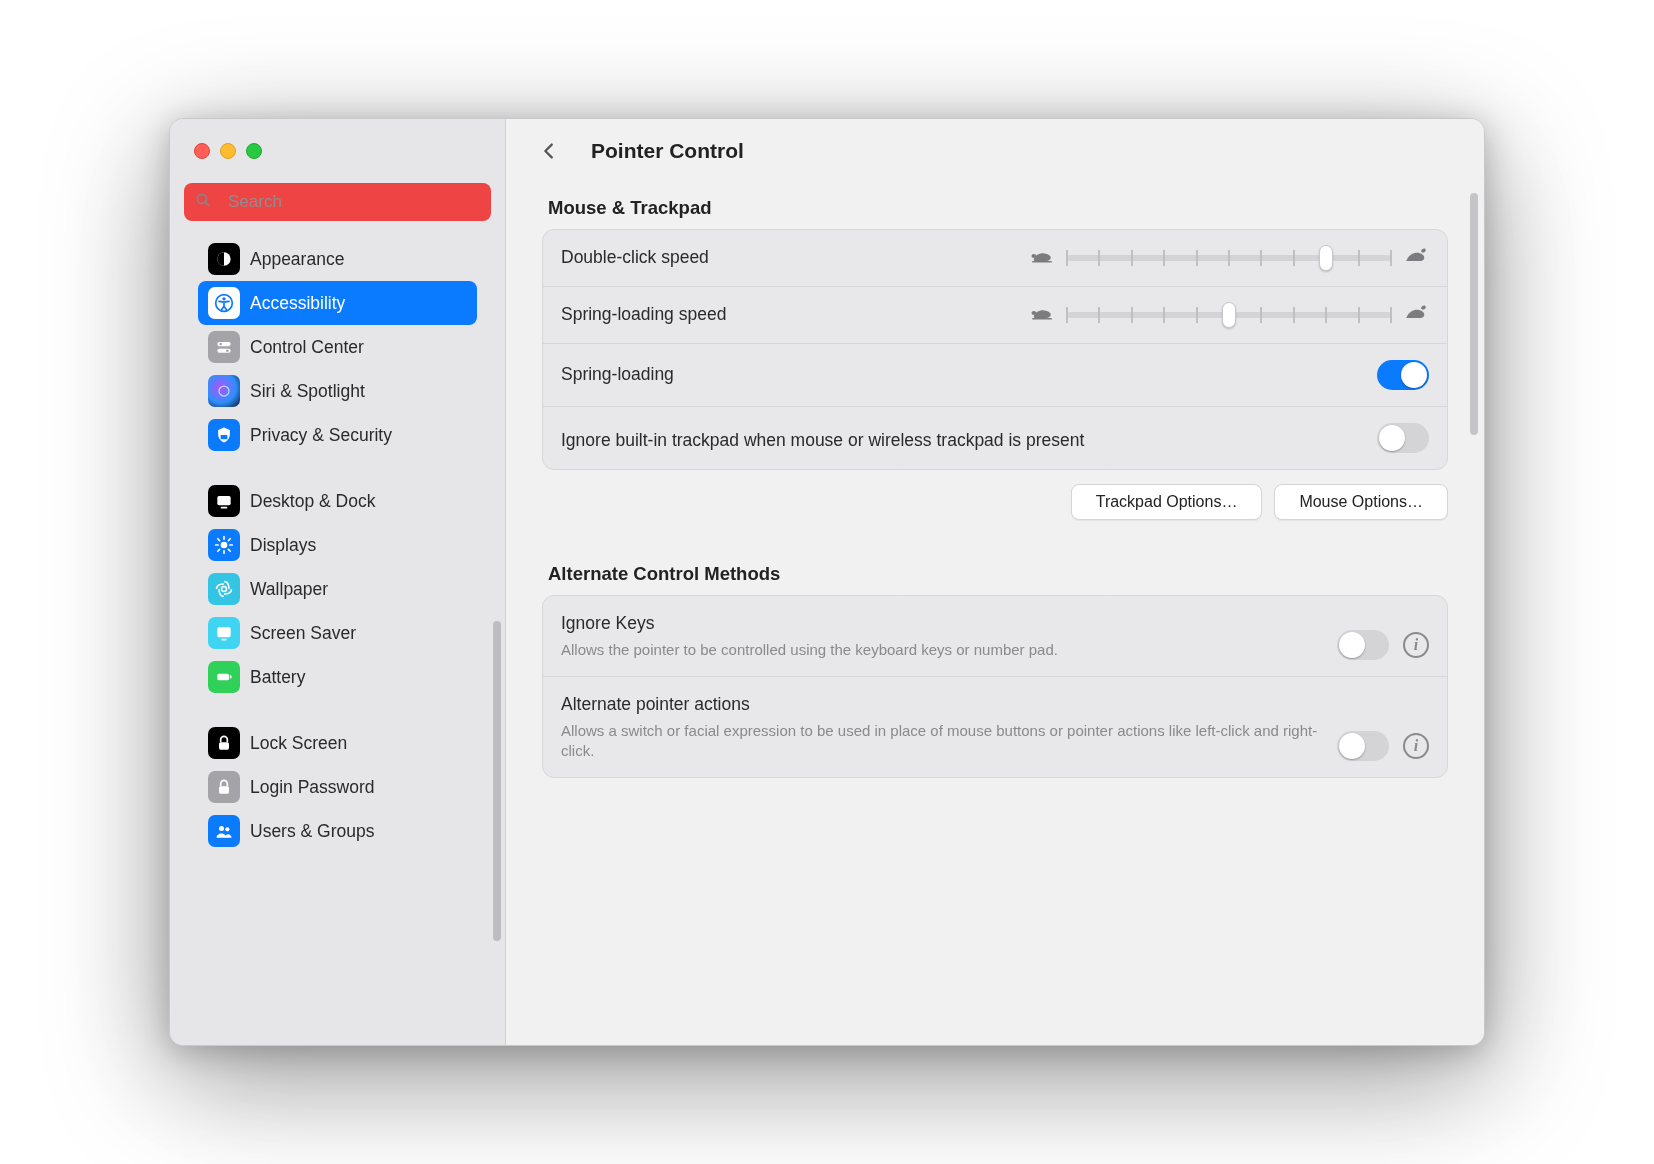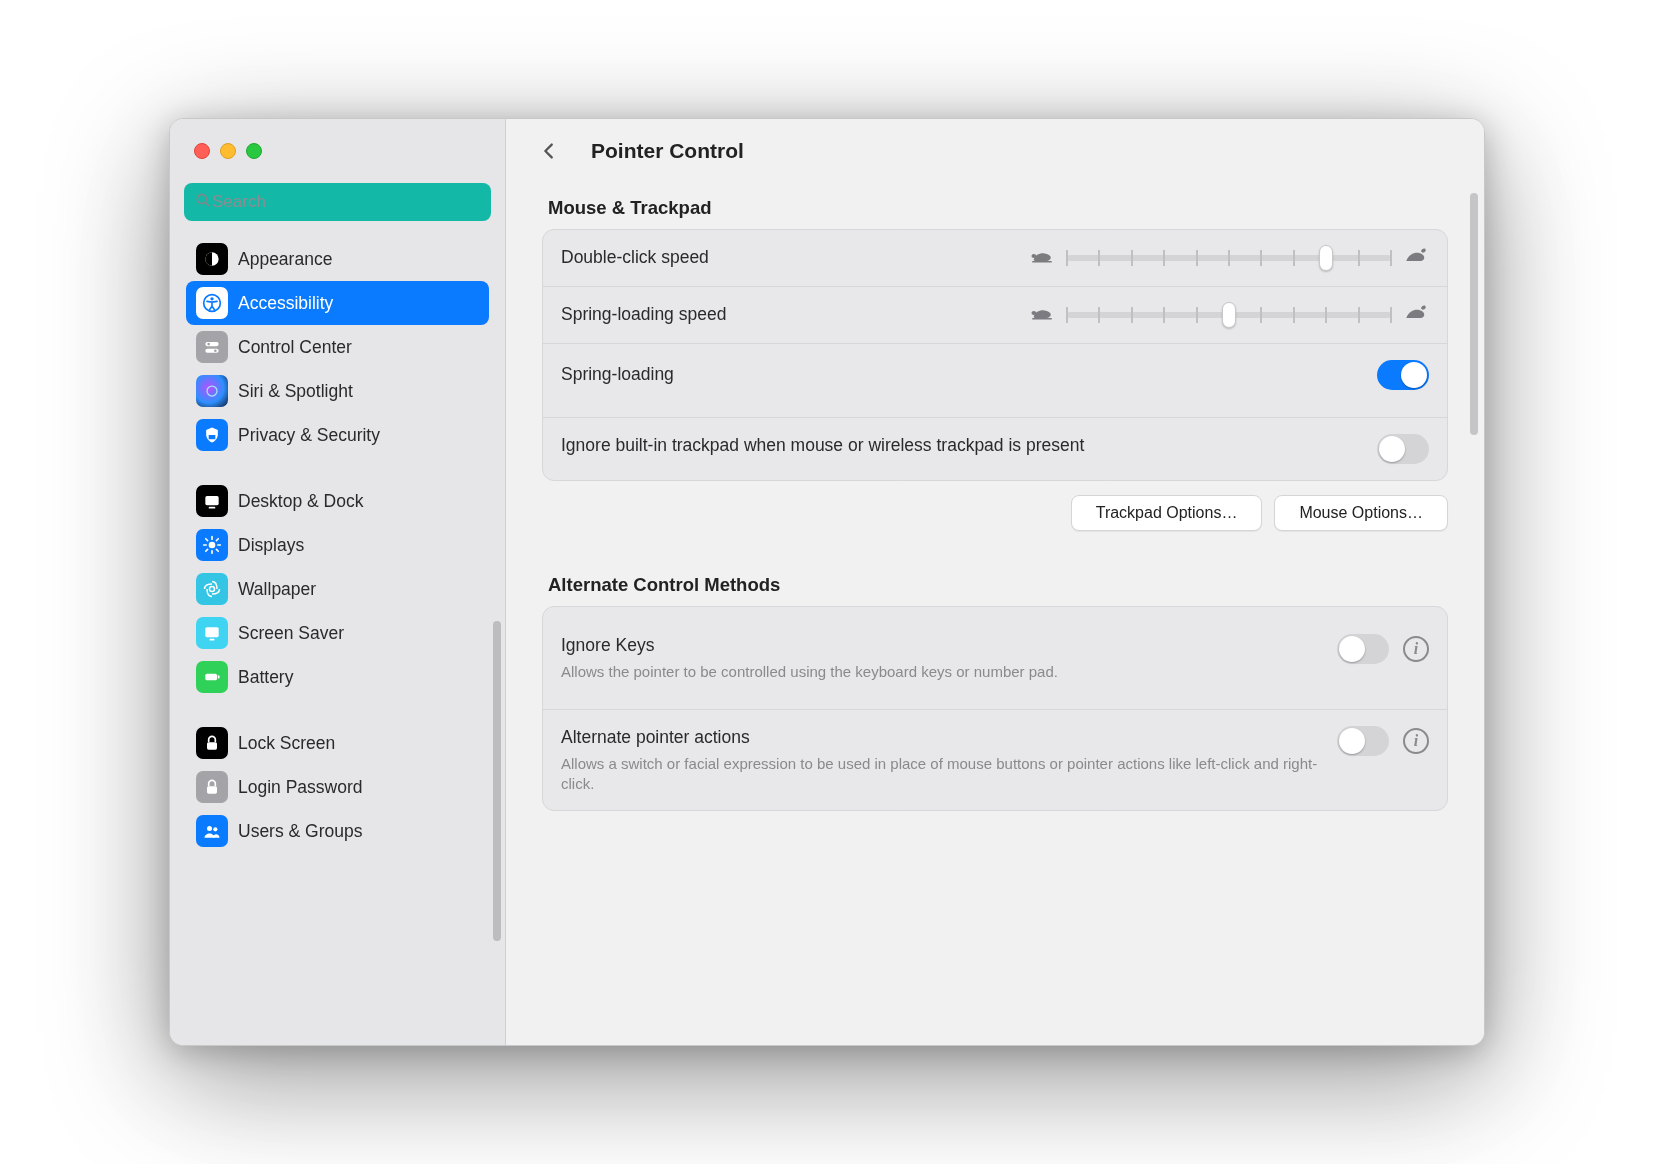--- a/index.html
+++ b/index.html
@@ -44,37 +44,37 @@
   }
   .traffic-light { width: 16px; height: 16px; border-radius: 50%; }
   .tl-close { background: #ff5f57; border:1px solid #e24238; }
   .tl-min   { background: #febc2e; border:1px solid #dfa023; }
   .tl-max   { background: #28c840; border:1px solid #1faa31; }
 
   .search-wrap { padding: 0 14px 12px 14px; }
   .search {
     display: flex; align-items: center;
     height: 38px;
-    background: #14b8a6;
+    background: #ef4444;
     border-radius: 8px;
     padding: 0 10px;
-    gap: 0;
+    gap: 16px;
     color: #858589;
     justify-content: space-between;
   }
   .search input {
     border: none; background: transparent; outline: none;
     font-size: 17px; color: #333; flex:1;
   }
   .search input::placeholder { color: #8d8d91; }
 
   .nav {
     flex:1;
     overflow: hidden;
-    padding: 0 16px;
+    padding: 0 28px;
     position: relative;
   }
   .nav-group { margin-top: 4px; }
   .nav-group + .nav-group { margin-top: 22px; }
   .nav-item {
     display:flex; align-items:center; gap:10px;
     height: 44px;
     padding: 0 10px;
     border-radius: 8px;
     font-size: 17.5px;
@@ -151,21 +151,21 @@
     gap:18px;
   }
   .row:first-child { border-top:none; }
   .row-label {
     font-size: 17.5px; color:#2a2a2b; flex:1;
     line-height:1.35;
   }
   .row-label .sub {
     display:block; font-size:15px; color:#8a8a8e; margin-top:4px;
   }
-  .row.multi { align-items:flex-start;margin-top:11px; }
+  .row.multi { align-items:flex-end; }
   .row.multi .controls { padding-top:0; }
   .controls { display:flex; align-items:center; gap:14px; }
 
   
   .slider {
     display:flex; align-items:center; gap:12px;
     width: 400px;
   }
   .slider-icon { color:#7c7c80; }
   .slider-track {

